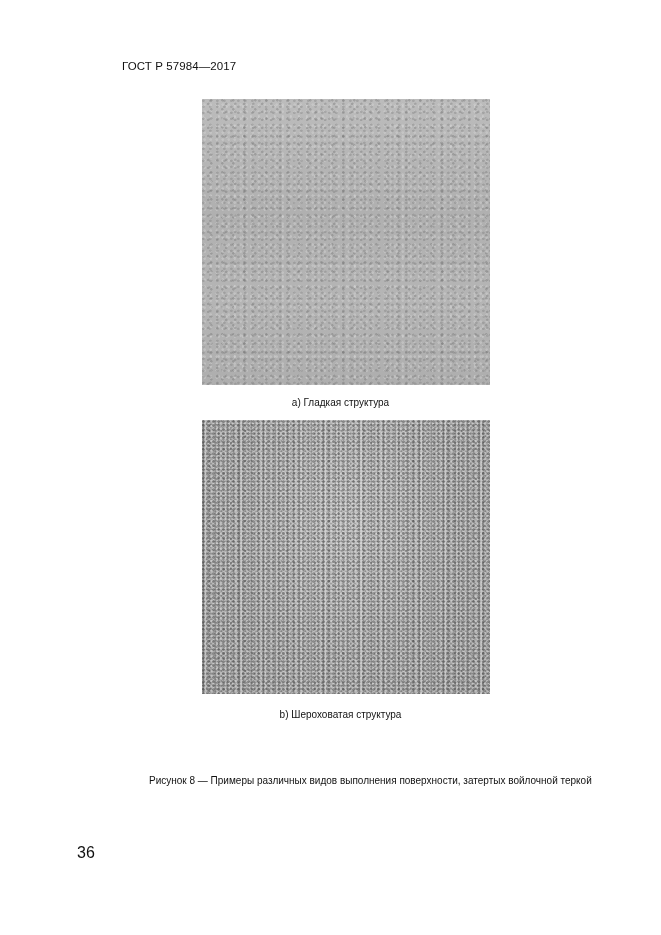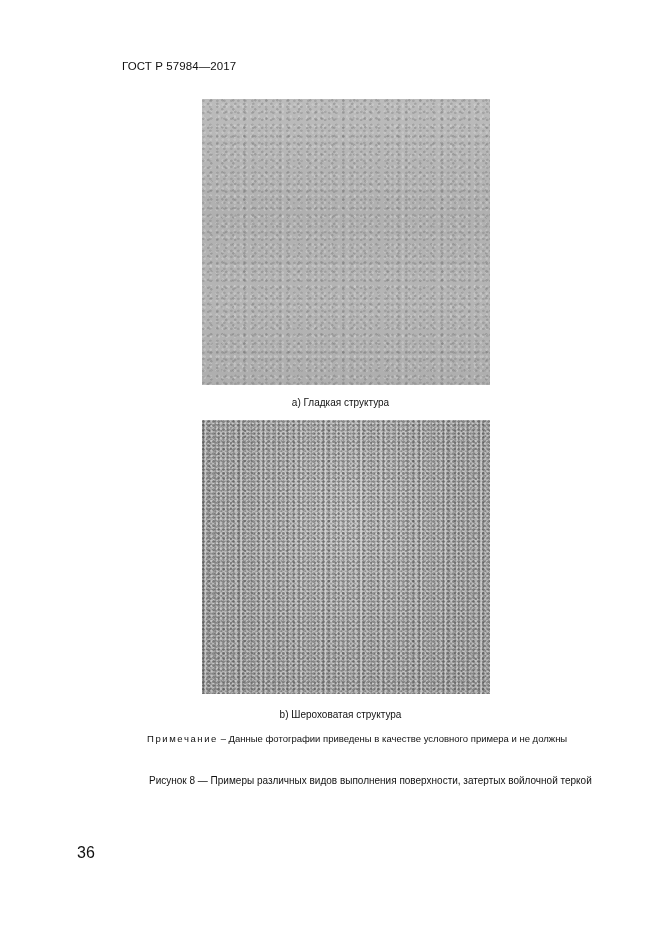--- a/index.html
+++ b/index.html
@@ -98,18 +98,17 @@
 
 <div class="header">ГОСТ Р 57984—2017</div>
 
 <div class="photo photo-smooth"></div>
 <div class="caption caption-a">a) Гладкая структура</div>
 
 <div class="photo photo-rough"></div>
 <div class="caption caption-b">b) Шероховатая структура</div>
 
 <div class="note">
-  <span class="line1"><span class="note-label">Примечание</span><span> – </span><span>Данные фотографии приведены в качестве условного примера и не должны</span></span>
 </div>
 
 <div class="figure-title">Рисунок 8 — Примеры различных видов выполнения поверхности, затертых войлочной теркой</div>
 
 <div class="page-number">36</div>
 
 </body></html>

